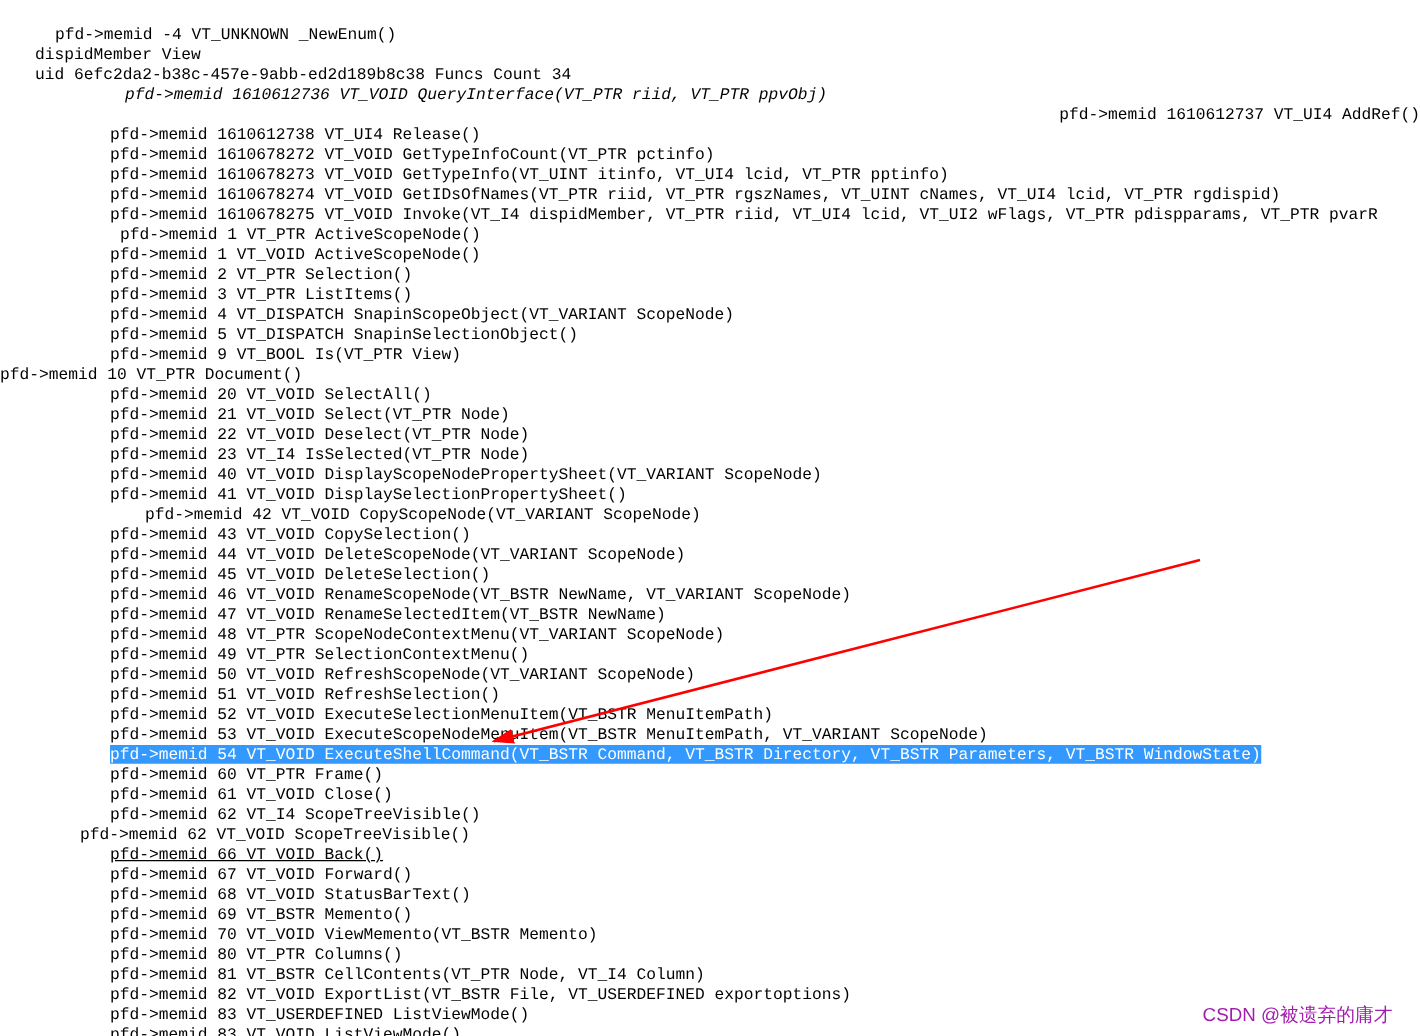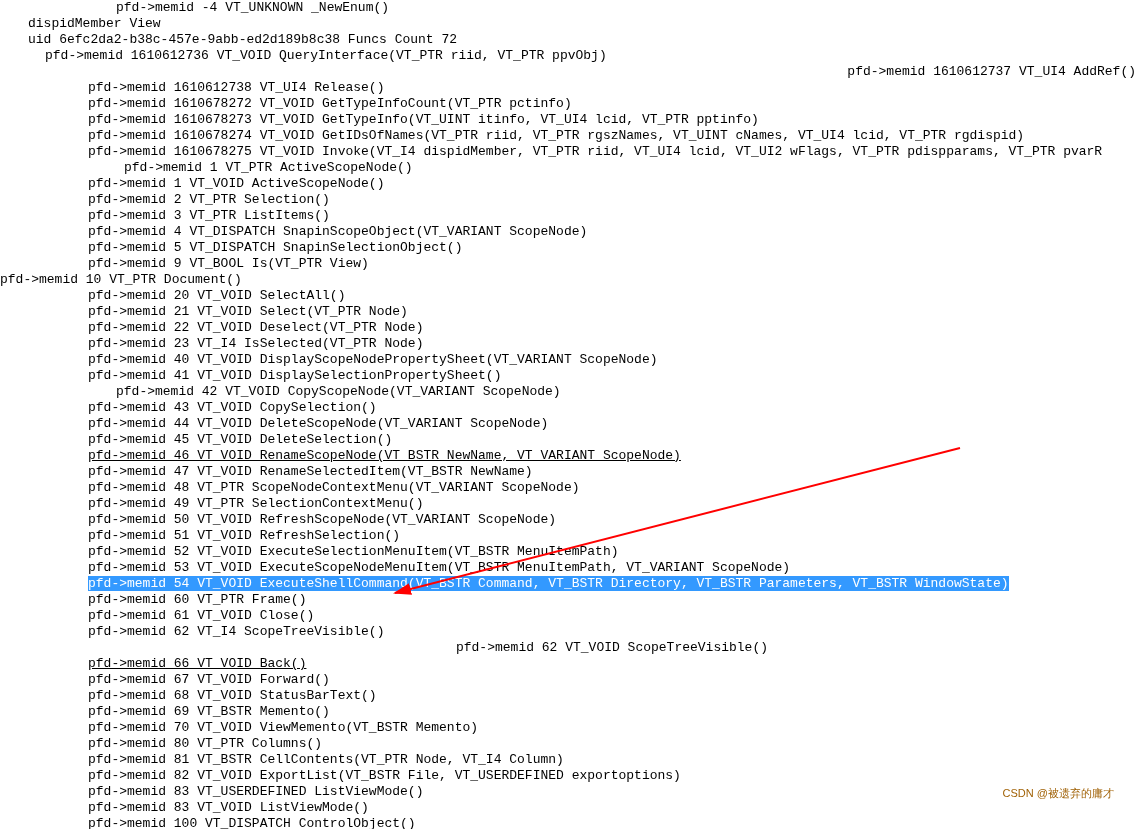--- a/index.html
+++ b/index.html
@@ -1,67 +1,67 @@
 <!DOCTYPE html>
 <html><head>
 <meta charset="utf-8">
 <style>
   html,body{margin:0;padding:0;background:#fff;font-family:"Courier New",Consolas,monospace;font-size:13px;line-height:16px;color:#000;white-space:nowrap;position:relative;}
   .code-viewport{padding:0;position:relative;width:1136px;height:829px;overflow:hidden;}
   .line{padding:0;}
   .sel{background:#3399ff;color:#fff;}
-  .watermark{position:absolute;right:22px;bottom:28px;color:#a16207;font-family:Arial,sans-serif;font-size:11px;pointer-events:none;}
+  .watermark{position:absolute;right:22px;bottom:8px;color:#a21caf;font-family:Arial,sans-serif;font-size:15px;pointer-events:none;}
   svg.arrow{position:absolute;left:0;top:0;pointer-events:none;}
 </style>
 </head>
 <body>
 
 <div class="code-viewport">
   <div id="code-lines">
-      <div class="line" style="padding-left: 116px;"><span>pfd-&gt;memid -4 VT_UNKNOWN _NewEnum()</span></div>
+      <div class="line" style="padding-left: 44px; margin-top: 20px;"><span>pfd-&gt;memid -4 VT_UNKNOWN _NewEnum()</span></div>
       <div class="line" style="padding-left: 28px;"><span>dispidMember View</span></div>
-      <div class="line" style="padding-left: 28px;"><span>uid 6efc2da2-b38c-457e-9abb-ed2d189b8c38 Funcs Count 72</span></div>
-      <div class="line" style="padding-left: 45px;"><span>pfd-&gt;memid 1610612736 VT_VOID QueryInterface(VT_PTR riid, VT_PTR ppvObj)</span></div>
+      <div class="line" style="padding-left: 28px;"><span>uid 6efc2da2-b38c-457e-9abb-ed2d189b8c38 Funcs Count 34</span></div>
+      <div class="line" style="padding-left: 100px; font-style: italic;"><span>pfd-&gt;memid 1610612736 VT_VOID QueryInterface(VT_PTR riid, VT_PTR ppvObj)</span></div>
       <div class="line" style="padding-left: 88px; text-align: right;"><span>pfd-&gt;memid 1610612737 VT_UI4 AddRef()</span></div>
       <div class="line" style="padding-left: 88px;"><span>pfd-&gt;memid 1610612738 VT_UI4 Release()</span></div>
       <div class="line" style="padding-left: 88px;"><span>pfd-&gt;memid 1610678272 VT_VOID GetTypeInfoCount(VT_PTR pctinfo)</span></div>
       <div class="line" style="padding-left: 88px;"><span>pfd-&gt;memid 1610678273 VT_VOID GetTypeInfo(VT_UINT itinfo, VT_UI4 lcid, VT_PTR pptinfo)</span></div>
       <div class="line" style="padding-left: 88px;"><span>pfd-&gt;memid 1610678274 VT_VOID GetIDsOfNames(VT_PTR riid, VT_PTR rgszNames, VT_UINT cNames, VT_UI4 lcid, VT_PTR rgdispid)</span></div>
       <div class="line" style="padding-left: 88px;"><span>pfd-&gt;memid 1610678275 VT_VOID Invoke(VT_I4 dispidMember, VT_PTR riid, VT_UI4 lcid, VT_UI2 wFlags, VT_PTR pdispparams, VT_PTR pvarR</span></div>
-      <div class="line" style="padding-left: 96px; margin-left: 28px;"><span>pfd-&gt;memid 1 VT_PTR ActiveScopeNode()</span></div>
+      <div class="line" style="padding-left: 96px;"><span>pfd-&gt;memid 1 VT_PTR ActiveScopeNode()</span></div>
       <div class="line" style="padding-left: 88px;"><span>pfd-&gt;memid 1 VT_VOID ActiveScopeNode()</span></div>
       <div class="line" style="padding-left: 88px;"><span>pfd-&gt;memid 2 VT_PTR Selection()</span></div>
       <div class="line" style="padding-left: 88px;"><span>pfd-&gt;memid 3 VT_PTR ListItems()</span></div>
       <div class="line" style="padding-left: 88px;"><span>pfd-&gt;memid 4 VT_DISPATCH SnapinScopeObject(VT_VARIANT ScopeNode)</span></div>
       <div class="line" style="padding-left: 88px;"><span>pfd-&gt;memid 5 VT_DISPATCH SnapinSelectionObject()</span></div>
       <div class="line" style="padding-left: 88px;"><span>pfd-&gt;memid 9 VT_BOOL Is(VT_PTR View)</span></div>
       <div class="line" style=""><span>pfd-&gt;memid 10 VT_PTR Document()</span></div>
       <div class="line" style="padding-left: 88px;"><span>pfd-&gt;memid 20 VT_VOID SelectAll()</span></div>
       <div class="line" style="padding-left: 88px;"><span>pfd-&gt;memid 21 VT_VOID Select(VT_PTR Node)</span></div>
       <div class="line" style="padding-left: 88px;"><span>pfd-&gt;memid 22 VT_VOID Deselect(VT_PTR Node)</span></div>
       <div class="line" style="padding-left: 88px;"><span>pfd-&gt;memid 23 VT_I4 IsSelected(VT_PTR Node)</span></div>
       <div class="line" style="padding-left: 88px;"><span>pfd-&gt;memid 40 VT_VOID DisplayScopeNodePropertySheet(VT_VARIANT ScopeNode)</span></div>
       <div class="line" style="padding-left: 88px;"><span>pfd-&gt;memid 41 VT_VOID DisplaySelectionPropertySheet()</span></div>
       <div class="line" style="padding-left: 116px;"><span>pfd-&gt;memid 42 VT_VOID CopyScopeNode(VT_VARIANT ScopeNode)</span></div>
       <div class="line" style="padding-left: 88px;"><span>pfd-&gt;memid 43 VT_VOID CopySelection()</span></div>
       <div class="line" style="padding-left: 88px;"><span>pfd-&gt;memid 44 VT_VOID DeleteScopeNode(VT_VARIANT ScopeNode)</span></div>
       <div class="line" style="padding-left: 88px;"><span>pfd-&gt;memid 45 VT_VOID DeleteSelection()</span></div>
-      <div class="line" style="padding-left: 88px; text-decoration: underline;"><span>pfd-&gt;memid 46 VT_VOID RenameScopeNode(VT_BSTR NewName, VT_VARIANT ScopeNode)</span></div>
+      <div class="line" style="padding-left: 88px;"><span>pfd-&gt;memid 46 VT_VOID RenameScopeNode(VT_BSTR NewName, VT_VARIANT ScopeNode)</span></div>
       <div class="line" style="padding-left: 88px;"><span>pfd-&gt;memid 47 VT_VOID RenameSelectedItem(VT_BSTR NewName)</span></div>
       <div class="line" style="padding-left: 88px;"><span>pfd-&gt;memid 48 VT_PTR ScopeNodeContextMenu(VT_VARIANT ScopeNode)</span></div>
       <div class="line" style="padding-left: 88px;"><span>pfd-&gt;memid 49 VT_PTR SelectionContextMenu()</span></div>
       <div class="line" style="padding-left: 88px;"><span>pfd-&gt;memid 50 VT_VOID RefreshScopeNode(VT_VARIANT ScopeNode)</span></div>
       <div class="line" style="padding-left: 88px;"><span>pfd-&gt;memid 51 VT_VOID RefreshSelection()</span></div>
       <div class="line" style="padding-left: 88px;"><span>pfd-&gt;memid 52 VT_VOID ExecuteSelectionMenuItem(VT_BSTR MenuItemPath)</span></div>
       <div class="line" style="padding-left: 88px;"><span>pfd-&gt;memid 53 VT_VOID ExecuteScopeNodeMenuItem(VT_BSTR MenuItemPath, VT_VARIANT ScopeNode)</span></div>
       <div class="line" style="padding-left: 88px;"><span class="sel">pfd-&gt;memid 54 VT_VOID ExecuteShellCommand(VT_BSTR Command, VT_BSTR Directory, VT_BSTR Parameters, VT_BSTR WindowState)</span></div>
       <div class="line" style="padding-left: 88px;"><span>pfd-&gt;memid 60 VT_PTR Frame()</span></div>
       <div class="line" style="padding-left: 88px;"><span>pfd-&gt;memid 61 VT_VOID Close()</span></div>
       <div class="line" style="padding-left: 88px;"><span>pfd-&gt;memid 62 VT_I4 ScopeTreeVisible()</span></div>
-      <div class="line" style="padding-left: 88px; text-align: center;"><span>pfd-&gt;memid 62 VT_VOID ScopeTreeVisible()</span></div>
+      <div class="line" style="padding-left: 64px;"><span>pfd-&gt;memid 62 VT_VOID ScopeTreeVisible()</span></div>
       <div class="line" style="padding-left: 88px; text-decoration: underline;"><span>pfd-&gt;memid 66 VT_VOID Back()</span></div>
       <div class="line" style="padding-left: 88px;"><span>pfd-&gt;memid 67 VT_VOID Forward()</span></div>
       <div class="line" style="padding-left: 88px;"><span>pfd-&gt;memid 68 VT_VOID StatusBarText()</span></div>
       <div class="line" style="padding-left: 88px;"><span>pfd-&gt;memid 69 VT_BSTR Memento()</span></div>
       <div class="line" style="padding-left: 88px;"><span>pfd-&gt;memid 70 VT_VOID ViewMemento(VT_BSTR Memento)</span></div>
       <div class="line" style="padding-left: 88px;"><span>pfd-&gt;memid 80 VT_PTR Columns()</span></div>
       <div class="line" style="padding-left: 88px;"><span>pfd-&gt;memid 81 VT_BSTR CellContents(VT_PTR Node, VT_I4 Column)</span></div>
       <div class="line" style="padding-left: 88px;"><span>pfd-&gt;memid 82 VT_VOID ExportList(VT_BSTR File, VT_USERDEFINED exportoptions)</span></div>
       <div class="line" style="padding-left: 88px;"><span>pfd-&gt;memid 83 VT_USERDEFINED ListViewMode()</span></div>
       <div class="line" style="padding-left: 88px;"><span>pfd-&gt;memid 83 VT_VOID ListViewMode()</span></div>

